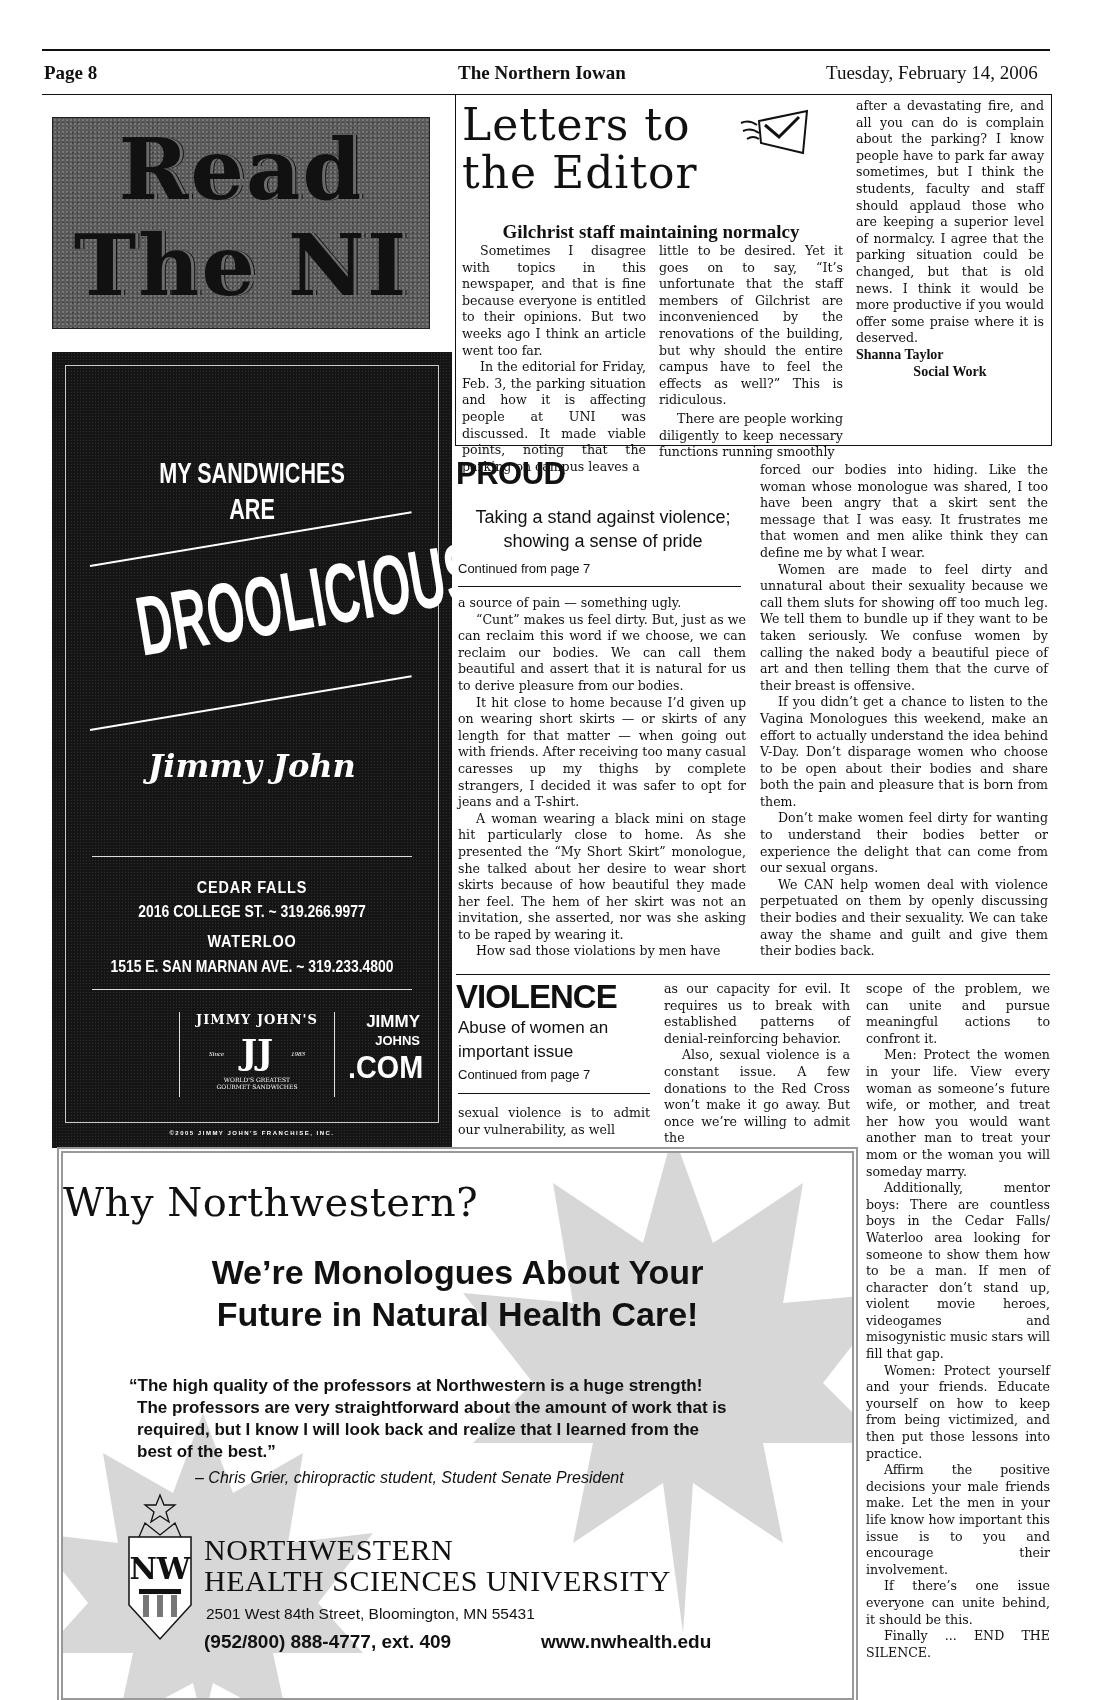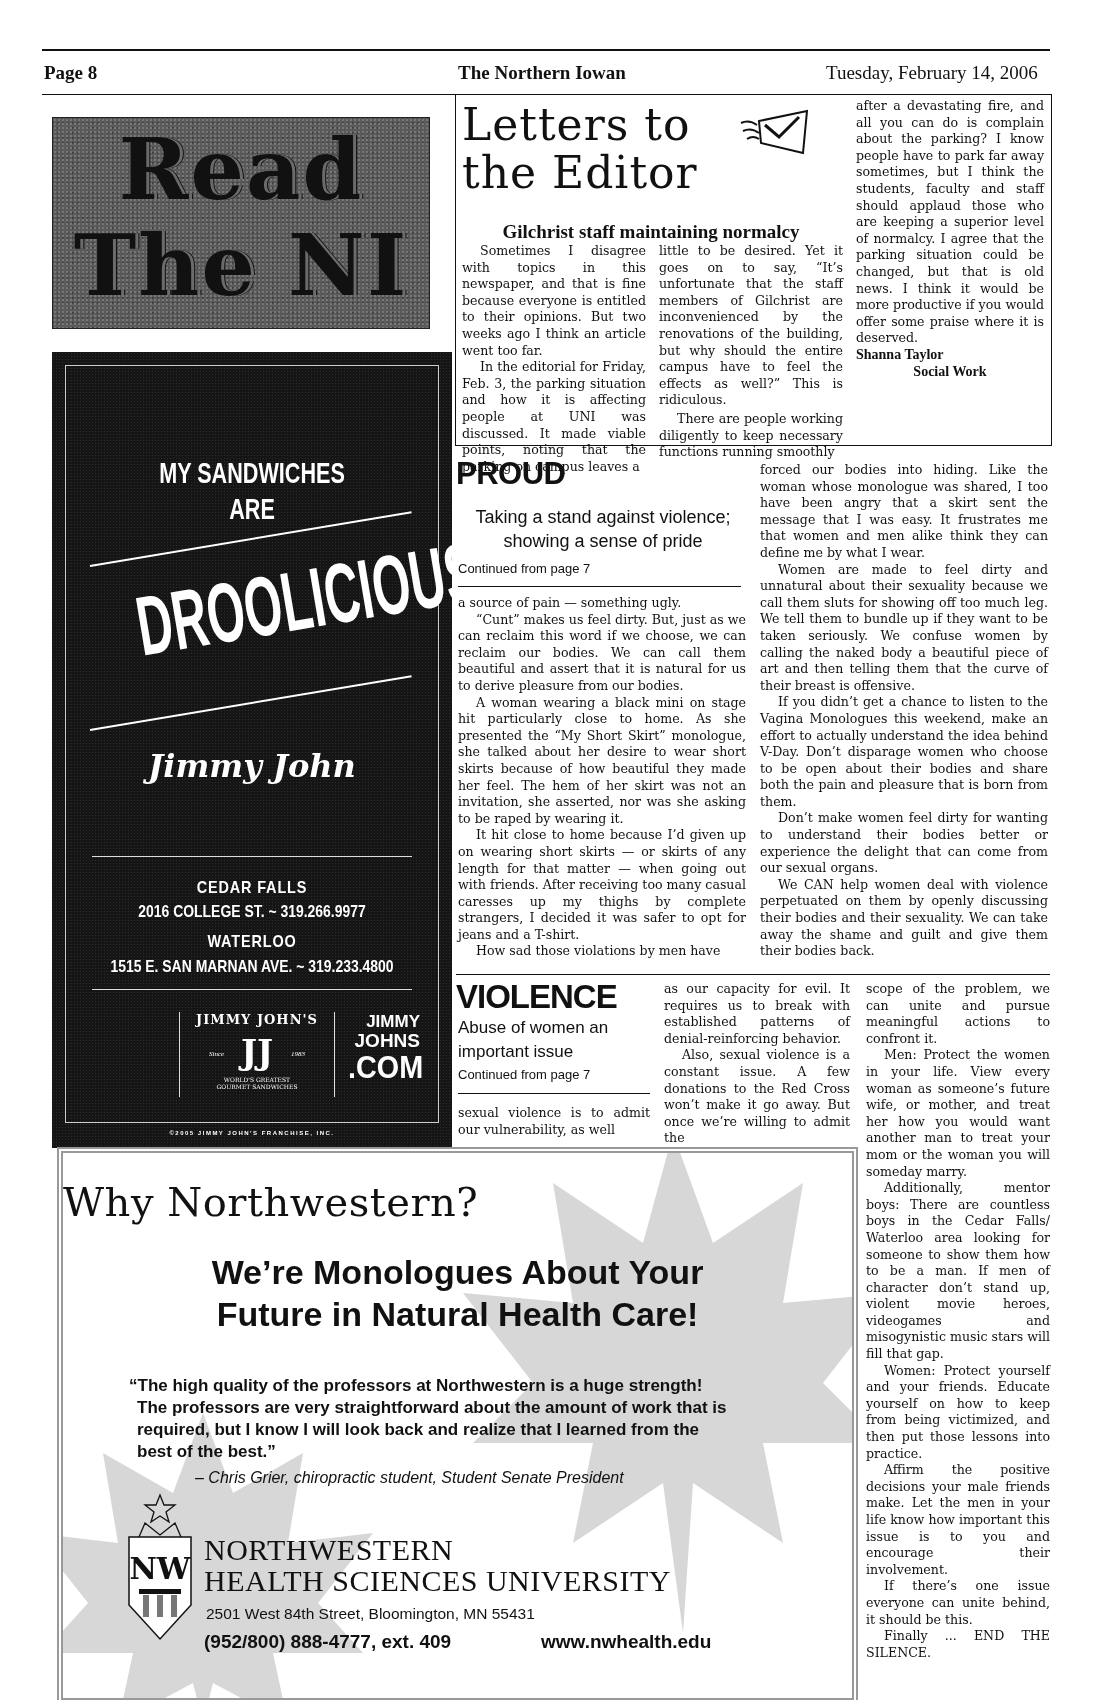--- a/index.html
+++ b/index.html
@@ -64,21 +64,21 @@
   <div class="abs" style="left:135px; top:658px; width:140px; height:88px;">
     <div style="position:absolute; left:0; width:100%; top:2px; text-align:center; font-family:'DejaVu Serif', serif; font-weight:bold; font-size:13px; color:#fff; letter-spacing:1px;">JIMMY JOHN'S</div>
     <div style="position:absolute; left:22px; top:40px; font-size:7px; font-style:italic; color:#fff;">Since</div>
     <div style="position:absolute; left:0; width:100%; top:22px; text-align:center; font-family:'DejaVu Serif', serif; font-weight:bold; font-size:34px; color:#fff;">JJ</div>
     <div style="position:absolute; right:22px; top:40px; font-size:7px; font-style:italic; color:#fff;">1983</div>
     <div style="position:absolute; left:24px; width:92px; top:66px; text-align:center; font-size:6px; line-height:7px; color:#fff; font-family:'DejaVu Serif', serif;">WORLD'S GREATEST GOURMET SANDWICHES</div>
   </div>
   <div class="abs" style="left:282px; top:660px; width:1px; height:85px; background:#ddd;"></div>
   <div class="abs" style="left:288px; top:660px; width:80px; height:90px; text-align:right; font-family:'Liberation Sans', sans-serif; font-weight:900; color:#fff;">
     <div style="font-size:17px; line-height:19px;">JIMMY</div>
-    <div style="font-size:19px; line-height:19px;">JOHNS</div>
+    <div style="font-size:13px; line-height:19px;">JOHNS</div>
     <div style="font-size:32px; line-height:34px; transform:scaleX(0.9); transform-origin:right;">.COM</div>
   </div>
   <div class="jjtxt" style="top:778px; font-size:6px; letter-spacing:1.5px; font-weight:bold;">©2005 JIMMY JOHN'S FRANCHISE, INC.</div>
 </div>
 
 <div id="letters" class="abs">
   <div class="abs" style="left:6px; top:6px; font-family:'DejaVu Serif', serif; font-size:44px; line-height:48px; letter-spacing:1px;">Letters to</div>
   <div class="abs" style="left:6px; top:54px; font-family:'DejaVu Serif', serif; font-size:44px; line-height:48px; letter-spacing:1px;">the Editor</div>
   <span class="abs" style="left:283px; top:14px; width:70px; height:46px;">
     <svg width="70" height="46" viewBox="0 0 70 46">
@@ -103,22 +103,22 @@
   </div>
 </div>
 
 <div class="abs sans" style="left:456px; top:456px; font-weight:bold; font-size:31px; letter-spacing:-0.5px;">PROUD</div>
 <div class="abs sans" style="left:458px; top:505px; width:290px; font-size:18px; line-height:24px;text-align:center;">Taking a stand against violence; showing a sense of pride</div>
 <div class="abs sans" style="left:458px; top:561px; font-size:13px;">Continued from page 7</div>
 <div class="rule" style="left:458px; top:586px; width:283px; height:1px;"></div>
 <div class="abs body-text" style="left:458px; top:595px; width:288px;">
   <p class="noind">a source of pain — something ugly.</p>
   <p>“Cunt” makes us feel dirty. But, just as we can reclaim this word if we choose, we can reclaim our bodies. We can call them beautiful and assert that it is natural for us to derive pleasure from our bodies.</p>
+  <p>It hit close to home because I’d given up on wearing short skirts — or skirts of any length for that matter — when going out with friends. After receiving too many casual caresses up my thighs by complete strangers, I decided it was safer to opt for jeans and a T-shirt.</p>
   <p>A woman wearing a black mini on stage hit particularly close to home. As she presented the “My Short Skirt” monologue, she talked about her desire to wear short skirts because of how beautiful they made her feel. The hem of her skirt was not an invitation, she asserted, nor was she asking to be raped by wearing it.</p>
-  <p>It hit close to home because I’d given up on wearing short skirts — or skirts of any length for that matter — when going out with friends. After receiving too many casual caresses up my thighs by complete strangers, I decided it was safer to opt for jeans and a T-shirt.</p>
   <p>How sad those violations by men have</p>
 </div>
 <div class="abs body-text" style="left:760px; top:462px; width:288px;">
   <p class="noind">forced our bodies into hiding. Like the woman whose monologue was shared, I too have been angry that a skirt sent the message that I was easy. It frustrates me that women and men alike think they can define me by what I wear.</p>
   <p>Women are made to feel dirty and unnatural about their sexuality because we call them sluts for showing off too much leg. We tell them to bundle up if they want to be taken seriously. We confuse women by calling the naked body a beautiful piece of art and then telling them that the curve of their breast is offensive.</p>
   <p>If you didn’t get a chance to listen to the Vagina Monologues this weekend, make an effort to actually understand the idea behind V-Day. Don’t disparage women who choose to be open about their bodies and share both the pain and pleasure that is born from them.</p>
   <p>Don’t make women feel dirty for wanting to understand their bodies better or experience the delight that can come from our sexual organs.</p>
   <p>We CAN help women deal with violence perpetuated on them by openly discussing their bodies and their sexuality. We can take away the shame and guilt and give them their bodies back.</p>
 </div>
 

